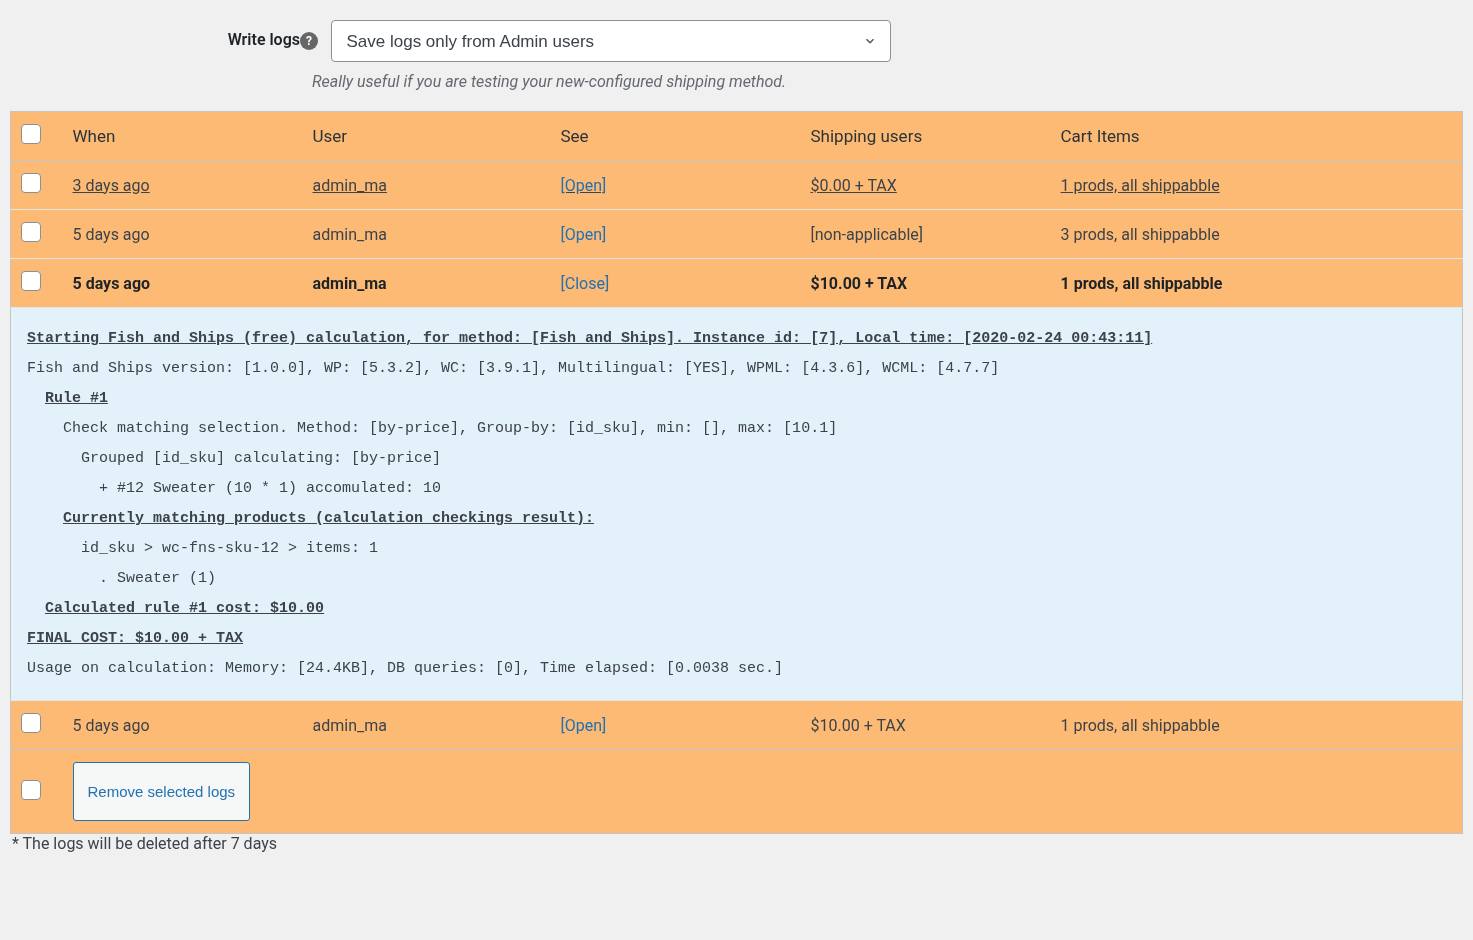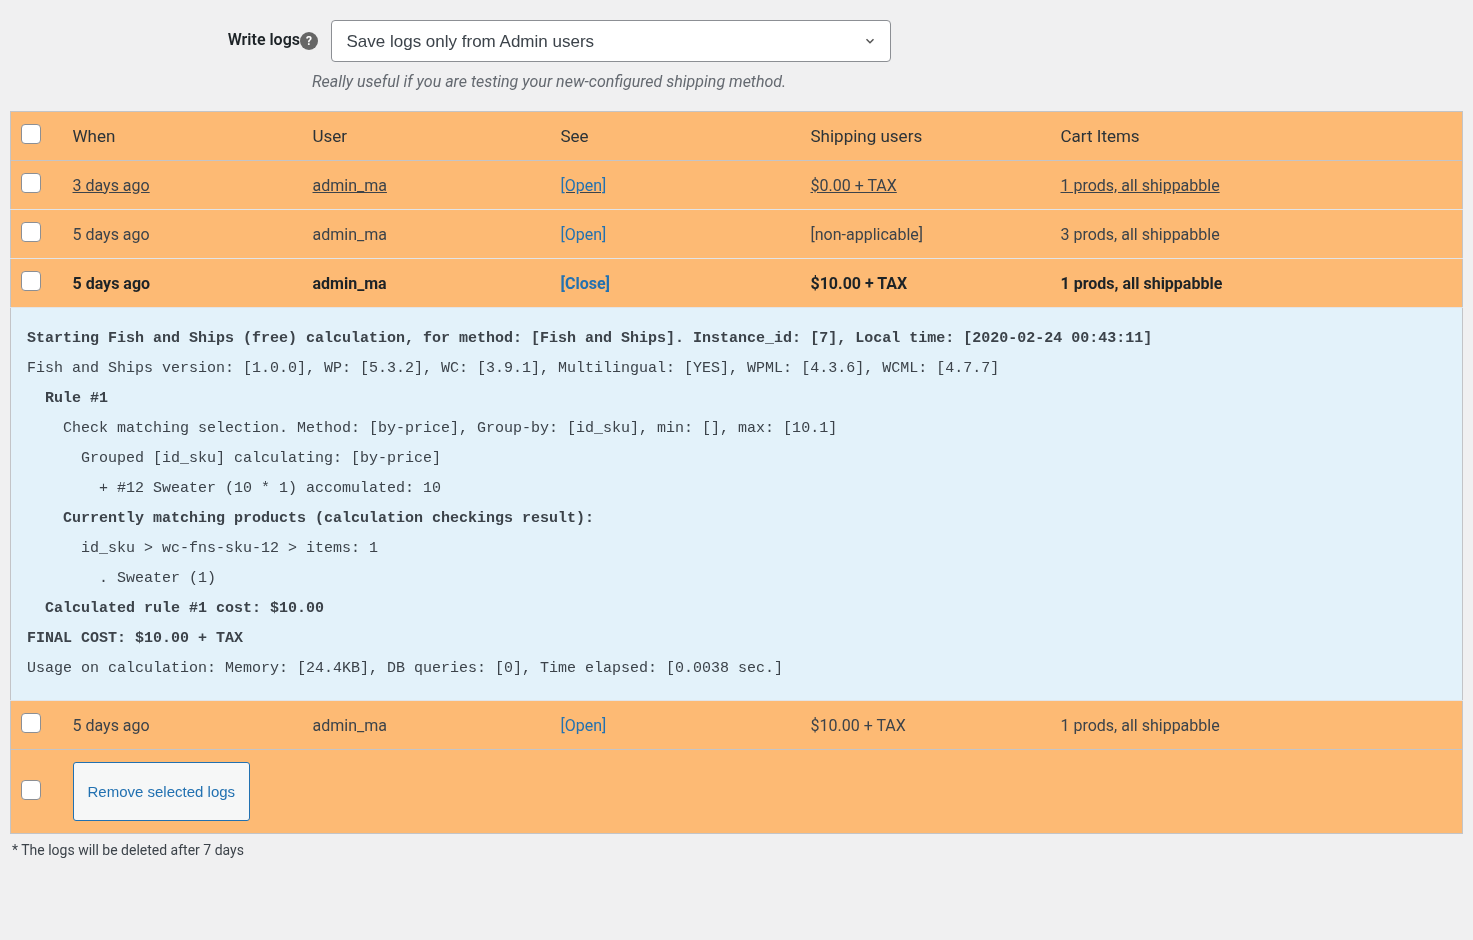--- a/index.html
+++ b/index.html
@@ -100,46 +100,45 @@
     input.row-check {
       width: 20px; height: 20px;
       border: 1px solid #8c8f94;
       border-radius: 4px;
       background: #fff;
       cursor: pointer;
       appearance: none;
     }
     .see-link { color: #2271b1; cursor: pointer; }
     tr.bold-row td { font-weight: 700; color: #1d2327; }
-    tr.bold-row .see-link { font-weight: 700; }
+    tr.bold-row .see-link { font-weight: 400; }
 
     .detail-row td {
       background: #e3f2fa;
       font-family: ui-monospace, SFMono-Regular, "SF Mono", Menlo, Consolas, "Liberation Mono", monospace;
       font-size: 15px;
       padding: 16px;
       line-height: 2;
       white-space: pre;
       color: #3c434a;
     }
-    .detail-row td b { font-weight: 700; }
+    .detail-row td b { font-weight: 700; text-decoration: underline; }
 
     .footer-row td { border-top: 1px solid #c3c4c7; }
     .remove-btn {
       border: 1px solid #2271b1;
       background: #f6f7f7;
       color: #2271b1;
       font-size: 15px;
       padding: 20px 14px;
       border-radius: 3px;
       cursor: pointer;
     }
     .footer-note {
-      margin-top: 8px;
-      font-size: 14px;
+      font-size: 16px;
       color: #3c434a;
       padding-left: 2px;
     }
   </style>
 </head>
 <body>
 
 <div class="settings-row">
   <div class="settings-label">Write logs</div>
   <div class="settings-control">

